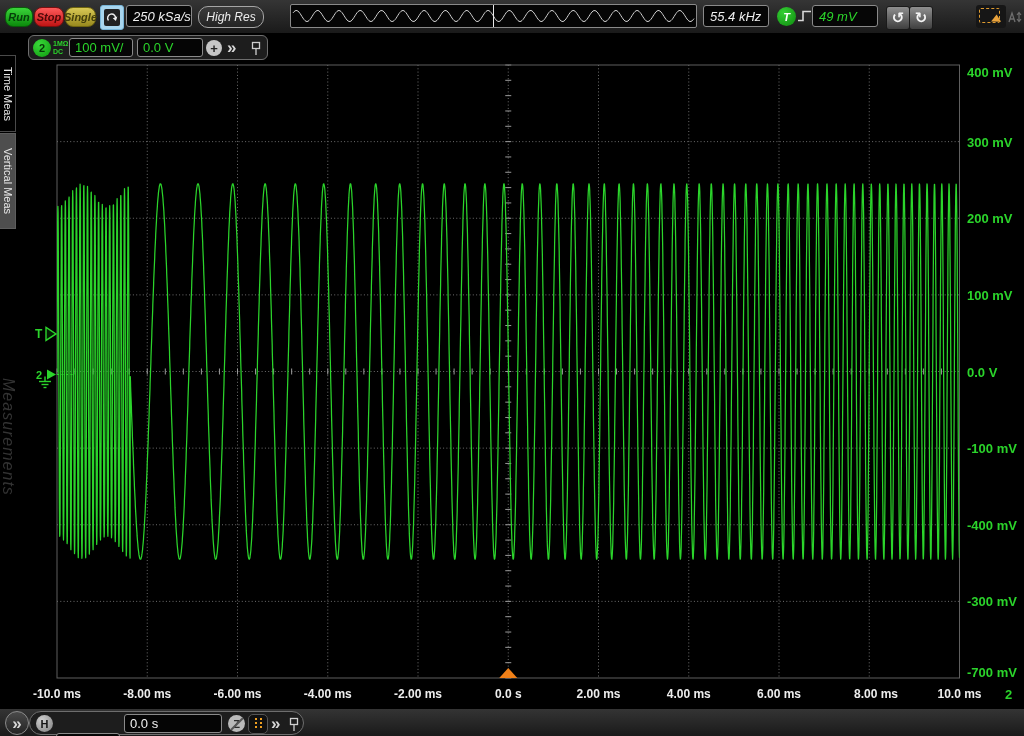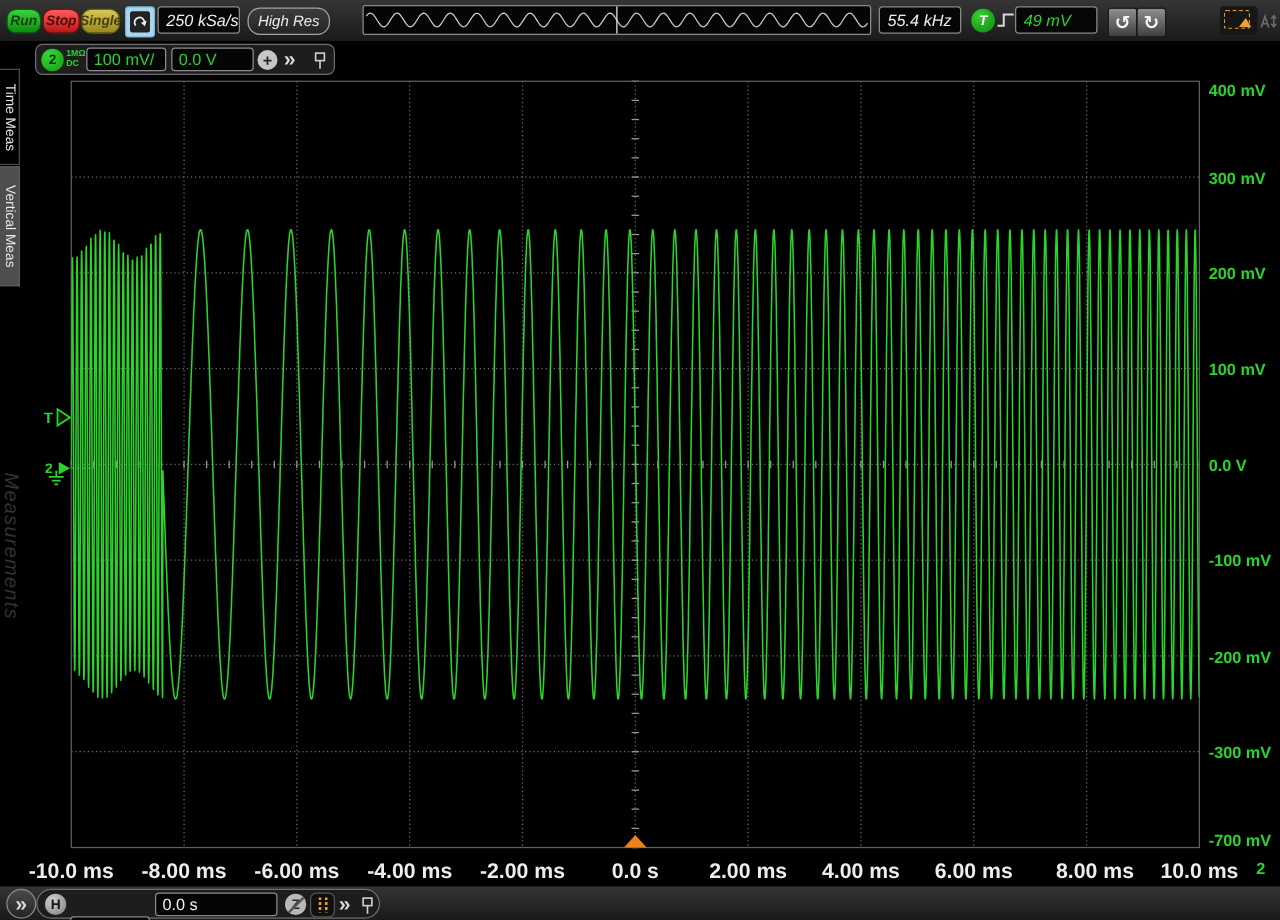--- a/index.html
+++ b/index.html
@@ -53,21 +53,21 @@
   
   .vtab{position:absolute;left:0;width:16px;writing-mode:vertical-rl;display:flex;align-items:center;justify-content:center;
        color:#e8e8e8;font-size:11px;box-sizing:border-box;}
   .vtab.active{top:55px;height:77px;background:#000;border:1px solid #4a4a4a;border-left:none;}
   .vtab.inactive{top:133px;height:96px;background:#4e4e4e;border:1px solid #5e5e5e;border-left:none;}
   .watermark{position:absolute;left:-1px;top:378px;height:220px;writing-mode:vertical-rl;color:#333;
        font-size:16px;font-style:italic;letter-spacing:1px;display:flex;align-items:center;}
   
   .plotsvg{position:absolute;left:0;top:0;pointer-events:none;}
   .ylab{position:absolute;left:967px;color:#2bd42b;font-size:13px;font-weight:bold;white-space:nowrap;}
-  .xlab{position:absolute;transform:translateX(-50%);top:687px;color:#ededed;font-size:17px;font-weight:bold;white-space:nowrap;}
+  .xlab{position:absolute;transform:translateX(-50%);top:687px;color:#ededed;font-size:12px;font-weight:bold;white-space:nowrap;}
   .chind{position:absolute;left:1005px;top:687px;color:#2bd42b;font-size:13px;font-weight:bold;}
   
   .bottombar{position:absolute;left:0;top:708px;width:1024px;height:28px;background:linear-gradient(#343434,#191919);
        border-top:1px solid #000;}
   .chevcircle{position:absolute;left:5px;top:2px;width:24px;height:24px;border-radius:50%;border:1px solid #8a8a8a;
        background:linear-gradient(#4a4a4a,#242424);display:flex;align-items:center;justify-content:center;box-sizing:border-box;}
   .hgroup{position:absolute;left:29px;top:2px;width:275px;height:24px;border:1px solid #6e6e6e;border-radius:12px;
        background:#1d1d1d;box-sizing:border-box;}
   .hbadge{position:absolute;left:6px;top:3px;width:17px;height:17px;border-radius:50%;
        background:radial-gradient(circle at 35% 30%,#cfcfcf,#7e7e7e);color:#141414;font-size:11px;font-weight:bold;
@@ -292,21 +292,21 @@
         <polygon points="499.25,678 517.25,678 508.25,668" fill="#f08018"></polygon>
       </svg>
     </div>
   <div id="axislabels">
       <div class="ylab" style="top: 65px;">400 mV</div>
       <div class="ylab" style="top: 134.625px;">300 mV</div>
       <div class="ylab" style="top: 211.25px;">200 mV</div>
       <div class="ylab" style="top: 287.875px;">100 mV</div>
       <div class="ylab" style="top: 364.5px;">0.0 V</div>
       <div class="ylab" style="top: 441.125px;">-100 mV</div>
-      <div class="ylab" style="top: 517.75px;">-200 mV</div>
+      <div class="ylab" style="top: 517.75px;">-400 mV</div>
       <div class="ylab" style="top: 594.375px;">-300 mV</div>
       <div class="ylab" style="top: 665px;">-700 mV</div>
       <div class="xlab" style="left: 57px;">-10.0 ms</div>
       <div class="xlab" style="left: 147.25px;">-8.00 ms</div>
       <div class="xlab" style="left: 237.5px;">-6.00 ms</div>
       <div class="xlab" style="left: 327.75px;">-4.00 ms</div>
       <div class="xlab" style="left: 418px;">-2.00 ms</div>
       <div class="xlab" style="left: 508.25px;">0.0 s</div>
       <div class="xlab" style="left: 598.5px;">2.00 ms</div>
       <div class="xlab" style="left: 688.75px;">4.00 ms</div>

